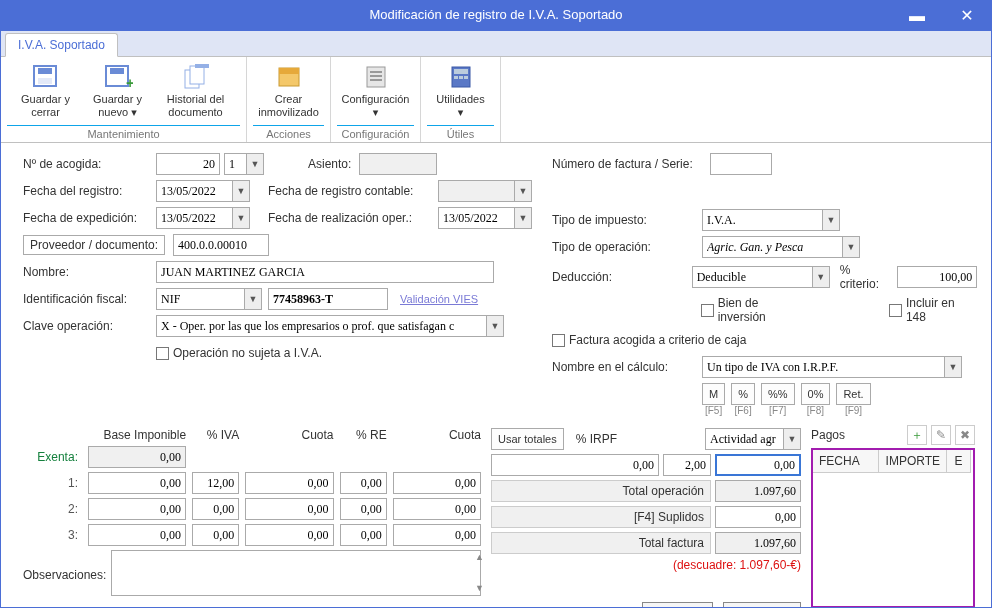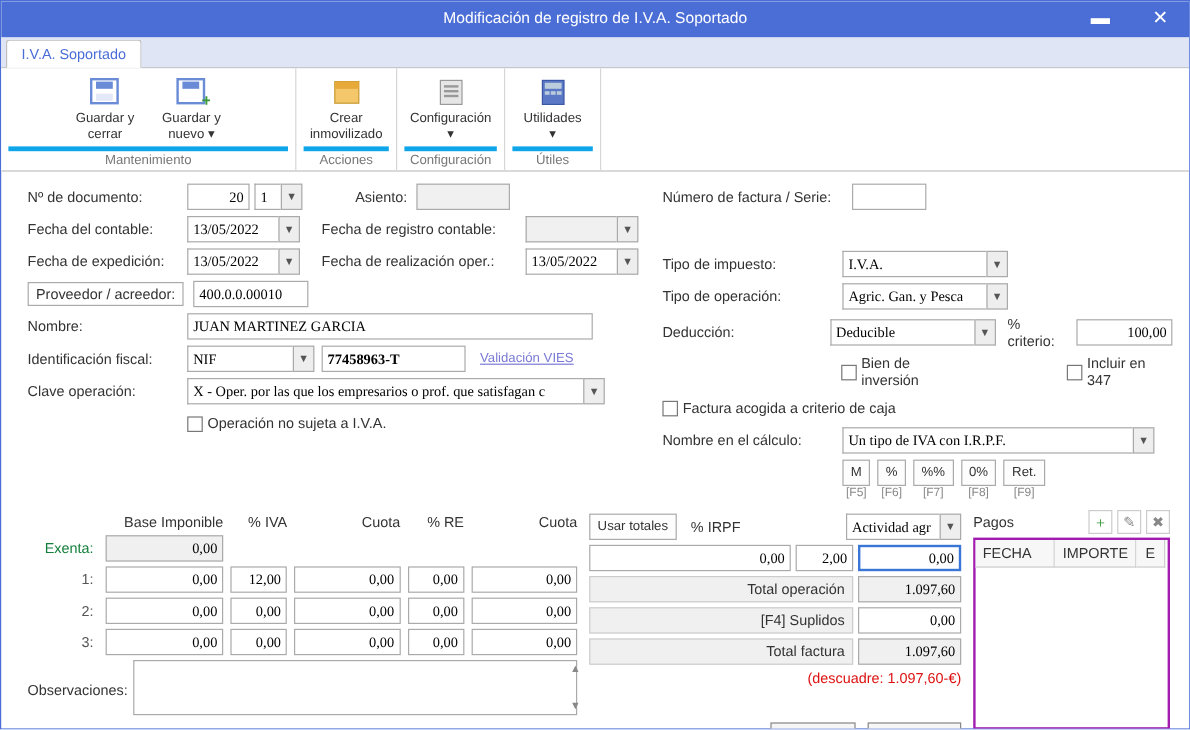--- a/index.html
+++ b/index.html
@@ -8,21 +8,21 @@
   .titlebar { background:#4b6ed6; color:#fff; height:30px; line-height:28px; text-align:center; font-size:13px; position:relative; }
   .titlebar .controls { position:absolute; right:4px; top:0; display:flex; gap:10px; align-items:center;}
   .titlebar .controls span { width:40px; text-align:center; font-size:16px; display:inline-block; height:30px; line-height:30px;}
   .tabstrip { background:#dfe5f5; height:26px; display:flex; align-items:flex-end; border-bottom:1px solid #c0c0c0;}
   .tab { background:#fff; padding:4px 12px; font-size:12px; color:#4b6ed6; border:1px solid #c0c0c0; border-bottom:1px solid #fff; border-radius:3px 3px 0 0; margin-left:4px; position:relative; top:1px;}
   .ribbon { display:flex; border-bottom:1px solid #c0c0c0; height:86px; background:#fff; }
   .ribgroup { border-right:1px solid #d6d6d6; padding:2px 6px 0 6px; text-align:center; display:flex; flex-direction:column; }
   .ribgroup .items { flex:1; display:flex; gap:6px; align-items:flex-start; justify-content:center;}
   .ribitem { display:flex; flex-direction:column; align-items:center; width:66px; font-size:11px; line-height:13px; padding-top:4px; text-align:center;}
   .ribitem .ico { width:30px; height:28px; display:flex; align-items:center; justify-content:center; margin-bottom:2px;}
-  .ribgroup .glabel { font-size:11px; color:#777; border-top:4px solid #0ea5e9; padding:2px 0 2px 0;}
+  .ribgroup .glabel { font-size:11px; color:#777; border-top:1px solid #0ea5e9; padding:2px 0 2px 0;}
   .body { padding:10px 16px 6px 22px; display:flex; gap:20px; }
   .col { }
   .row { display:flex; align-items:center; margin-bottom:5px; min-height:22px;}
   .lbl { width:133px; font-size:12px; }
   input.txt, select.sel { font:12px "Segoe UI", Tahoma; height:22px; border:1px solid #aaa; padding:0 4px; background:#fff; }
   input.txt.ro { background:#f0f0f0; }
   input.txt.r { text-align:right; }
   .dd { display:inline-flex; }
   .dd input { border-right:0; }
   .ddbtn { width:18px; height:22px; border:1px solid #aaa; background:#eee; display:inline-flex; align-items:center; justify-content:center; font-size:9px; color:#555;}
@@ -82,20 +82,30 @@
         <div class="ribitem">
           <span class="ico">
             <svg width="30" height="26">
                 <rect x="3" y="2" width="22" height="20" fill="#fff" stroke="#6a8bd6" stroke-width="2"></rect>
                 <rect x="7" y="4" width="14" height="6" fill="#6a8bd6"></rect>
                 <text x="23" y="24" font-size="14" fill="#3a9a3a" font-weight="bold">+</text>
               </svg>
           </span>
           <span><span>Guardar y nuevo</span> ▾</span>
         </div>
+        <div class="ribitem" style="width:78px;">
+          <span class="ico">
+            <svg width="30" height="26">
+                <rect x="4" y="6" width="14" height="18" fill="#fff" stroke="#94b0e6"></rect>
+                <rect x="9" y="2" width="14" height="18" fill="#fff" stroke="#94b0e6"></rect>
+                <rect x="14" y="0" width="14" height="4" fill="#94b0e6"></rect>
+              </svg>
+          </span>
+          <span>Historial del documento</span>
+        </div>
       </div>
       <div class="glabel">Mantenimiento</div>
     </div>
     <div class="ribgroup" style="width:84px;">
       <div class="items">
         <div class="ribitem" style="width:76px;">
           <span class="ico">
             <svg width="30" height="26">
                 <rect x="5" y="4" width="20" height="18" fill="#f4c86a" stroke="#c99a32"></rect>
                 <rect x="5" y="4" width="20" height="6" fill="#e6a93a"></rect>
@@ -138,31 +148,31 @@
         </div>
       </div>
       <div class="glabel">Útiles</div>
     </div>
   </div>
 
   <div class="body">
 
     <div class="col" style="width:510px;">
       <div class="row">
-        <span class="lbl">Nº de documento:</span>
-        <input class="txt r" style="width: 52px; font-family: Liberation Serif, serif;" value="20">
+        <span class="lbl">Nº de acogida:</span>
+        <input class="txt r" style="width: 64px; font-family: Liberation Serif, serif;" value="20">
         <span class="dd" style="margin-left:4px;">
             <input class="txt" style="width: 22px;" value="1">
             <span class="ddbtn">▼</span>
           </span>
         <span class="lbl" style="width:auto; margin-left:44px;">Asiento:</span>
         <input class="txt ro" style="width: 78px; margin-left: 8px;" readonly="">
       </div>
       <div class="row">
-        <span class="lbl">Fecha del contable:</span>
+        <span class="lbl">Fecha del registro:</span>
         <span class="dd">
             <input class="txt" style="width: 76px;" value="13/05/2022">
             <span class="ddbtn">▼</span>
           </span>
         <span class="lbl" style="width:170px; margin-left:18px;">Fecha de registro contable:</span>
         <span class="dd">
             <input class="txt ro" style="width: 76px;" readonly="">
             <span class="ddbtn">▼</span>
           </span>
       </div>
@@ -172,21 +182,21 @@
             <input class="txt" style="width: 76px;" value="13/05/2022">
             <span class="ddbtn">▼</span>
           </span>
         <span class="lbl" style="width:170px; margin-left:18px;">Fecha de realización oper.:</span>
         <span class="dd">
             <input class="txt" style="width: 76px;" value="13/05/2022">
             <span class="ddbtn">▼</span>
           </span>
       </div>
       <div class="row">
-        <span class="lbl" style="border:1px solid #aaa; padding:2px 6px; width:auto; margin-right:8px;">Proveedor / acreedor:</span>
+        <span class="lbl" style="border:1px solid #aaa; padding:2px 6px; width:auto; margin-right:8px;">Proveedor / documento:</span>
         <input class="txt" style="width: 96px;" value="400.0.0.00010">
       </div>
       <div class="row">
         <span class="lbl">Nombre:</span>
         <input class="txt" style="width: 338px;" value="JUAN MARTINEZ GARCIA">
       </div>
       <div class="row">
         <span class="lbl">Identificación fiscal:</span>
         <span class="dd">
             <input class="txt" style="width: 88px;" value="NIF">
@@ -220,42 +230,42 @@
       <div class="row">
         <span class="lbl" style="width:150px;">Tipo de impuesto:</span>
         <span class="dd">
             <input class="txt" style="width: 120px;" value="I.V.A.">
             <span class="ddbtn">▼</span>
           </span>
       </div>
       <div class="row">
         <span class="lbl" style="width:150px;">Tipo de operación:</span>
         <span class="dd">
-            <input class="txt" style="width: 120px;" value="Agric. Gan. y Pesca">
+            <input class="txt" style="width: 140px; font-style: italic;" value="Agric. Gan. y Pesca">
             <span class="ddbtn">▼</span>
           </span>
       </div>
       <div class="row">
         <span class="lbl" style="width:150px;">Deducción:</span>
         <span class="dd">
             <input class="txt" style="width: 120px;" value="Deducible">
             <span class="ddbtn">▼</span>
           </span>
         <span style="margin-left:10px;">% criterio:</span>
         <input class="txt r" style="width: 80px; margin-left: 8px; padding-left: 40px;" value="100,00">
       </div>
       <div class="row">
         <span class="lbl" style="width:150px;"></span>
         <label class="chk">
             <span class="box"></span>
             <span>Bien de inversión</span>
           </label>
         <label class="chk" style="margin-left:80px;">
             <span class="box"></span>
-            <span>Incluir en 347</span>
+            <span>Incluir en 148</span>
           </label>
       </div>
       <div class="row">
         <label class="chk">
             <span class="box"></span>
             <span>Factura acogida a criterio de caja</span>
           </label>
       </div>
       <div class="row">
         <span class="lbl" style="width:150px;">Nombre en el cálculo:</span>

